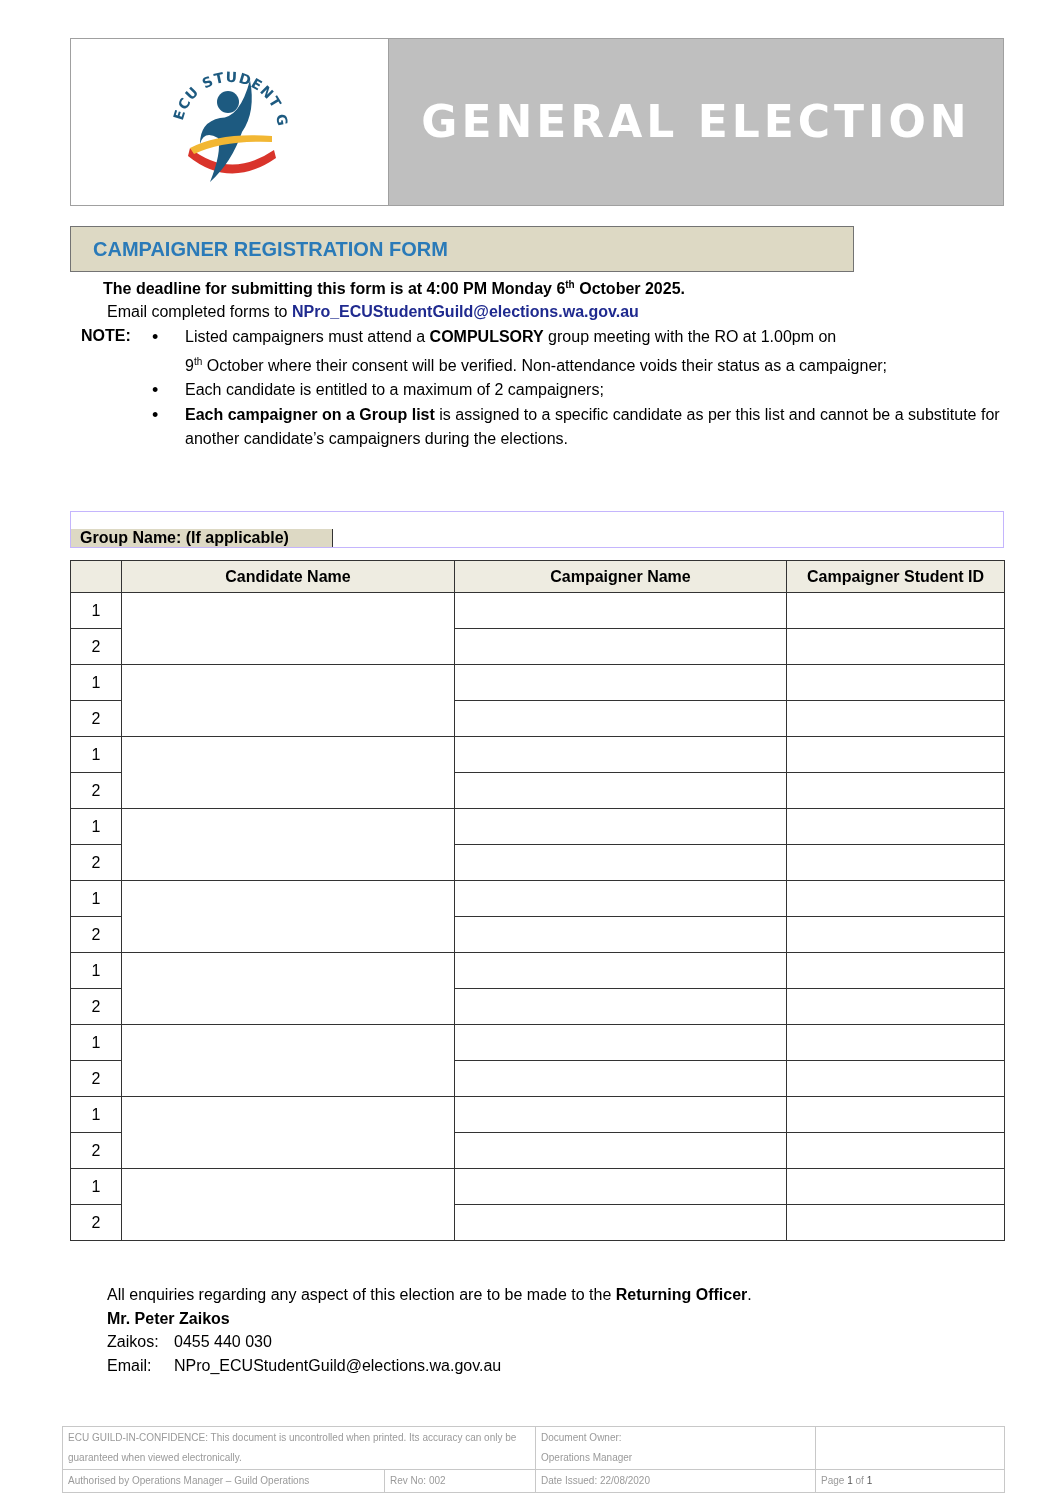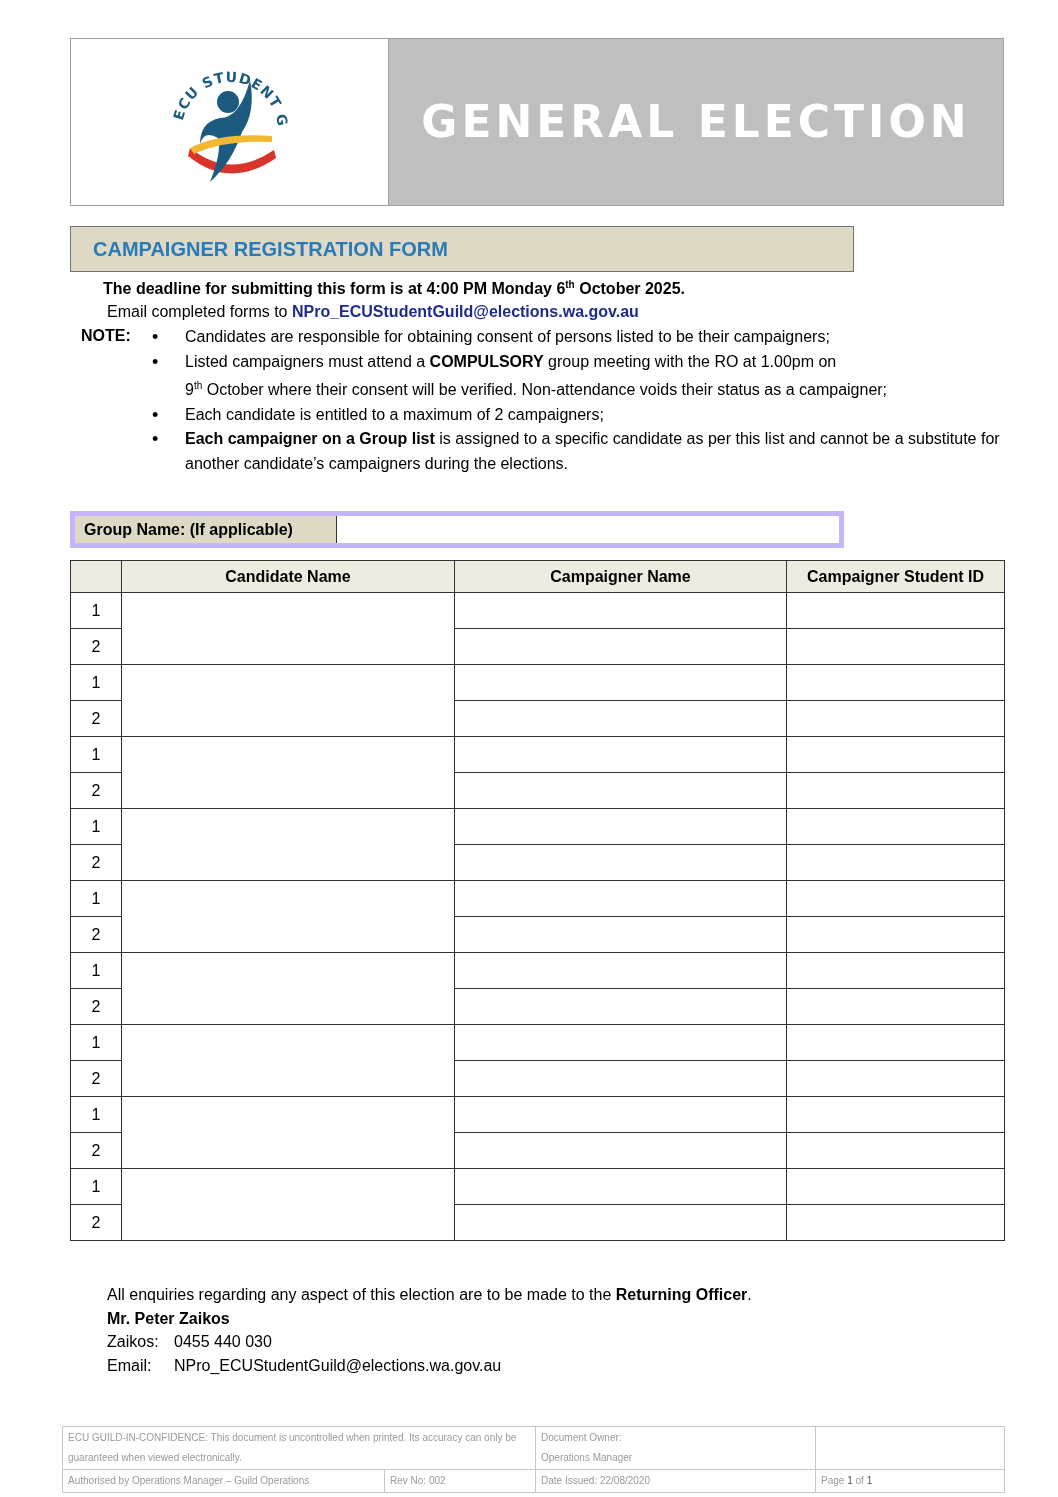--- a/index.html
+++ b/index.html
@@ -22,21 +22,21 @@
   .email-link { color: #1f2a8f; font-weight: bold; }
 
   .note-label { position: absolute; left: 81px; top: 327px; font-size: 16px; font-weight: bold; }
   .notes { position: absolute; left: 150px; top: 325px; width: 850px; list-style: none; }
   .notes li { position: relative; padding-left: 35px; font-size: 16px; line-height: 24.5px; }
   .notes li::before { content: "\2022"; position: absolute; left: 2px; top: 0; font-size: 18px; }
   .notes b { font-weight: bold; }
   .notes sup { font-size: 10px; }
 
   
-  .group { position: absolute; left: 70px; top: 511px; width: 774px; height: 37px; border: 5px solid #c4b5fd; display: flex; }
+  .group { position: absolute; left: 70px; top: 511px; width: 934px; height: 37px; border: 1px solid #c4b5fd; display: flex; align-items: flex-end; }
   .group-label { width: 262px; background: #ddd9c4; border-right: 1px solid #333; font-weight: bold; font-size: 16px; padding-left: 9px; display: flex; align-items: center; }
   .group-input { flex: 1; border: none; background: #fff; font-size: 15px; padding: 0 8px; outline: none; font-family: "Liberation Sans", sans-serif; }
 
   
   .grid { position: absolute; left: 70px; top: 560px; width: 934px; border-collapse: collapse; table-layout: fixed; }
   .grid th, .grid td { border: 1px solid #333; height: 36px; font-size: 16px; }
   .grid th { background: #eeece1; font-weight: bold; height: 32px; }
   .grid td.num { text-align: center; width: 51px; }
   .grid td.cell { padding: 0; }
   .grid td input { width: 100%; height: 100%; border: none; outline: none; background: transparent; font-size: 15px; padding: 0 6px; font-family: "Liberation Sans", sans-serif; }
@@ -89,21 +89,20 @@
 <div class="deadline">
   <span>The deadline for submitting this form is at 4:00 PM Monday 6</span><sup>th</sup><span> October 2025.</span>
 </div>
 
 <div class="email-line">
   <span>Email completed forms to </span><span class="email-link">NPro_ECUStudentGuild@elections.wa.gov.au</span>
 </div>
 
 <div class="note-label">NOTE:</div>
 <ul class="notes">
-  <li><span>Candidates are responsible for obtaining consent of persons listed to be their campaigners;</span></li>
   <li><span>Listed campaigners must attend a </span><b>COMPULSORY</b><span> group meeting with the RO at 1.00pm on</span><br><span>9</span><sup>th</sup><span> October where their consent will be verified. Non-attendance voids their status as a campaigner;</span></li>
   <li><span>Each candidate is entitled to a maximum of 2 campaigners;</span></li>
   <li><b>Each campaigner on a Group list</b><span> is assigned to a specific candidate as per this list and cannot be a substitute for another candidate’s campaigners during the elections.</span></li>
 </ul>
 
 <div class="group">
   <div class="group-label">Group Name: (If applicable)</div>
   <input class="group-input" type="text" value="" style="">
 </div>
 

